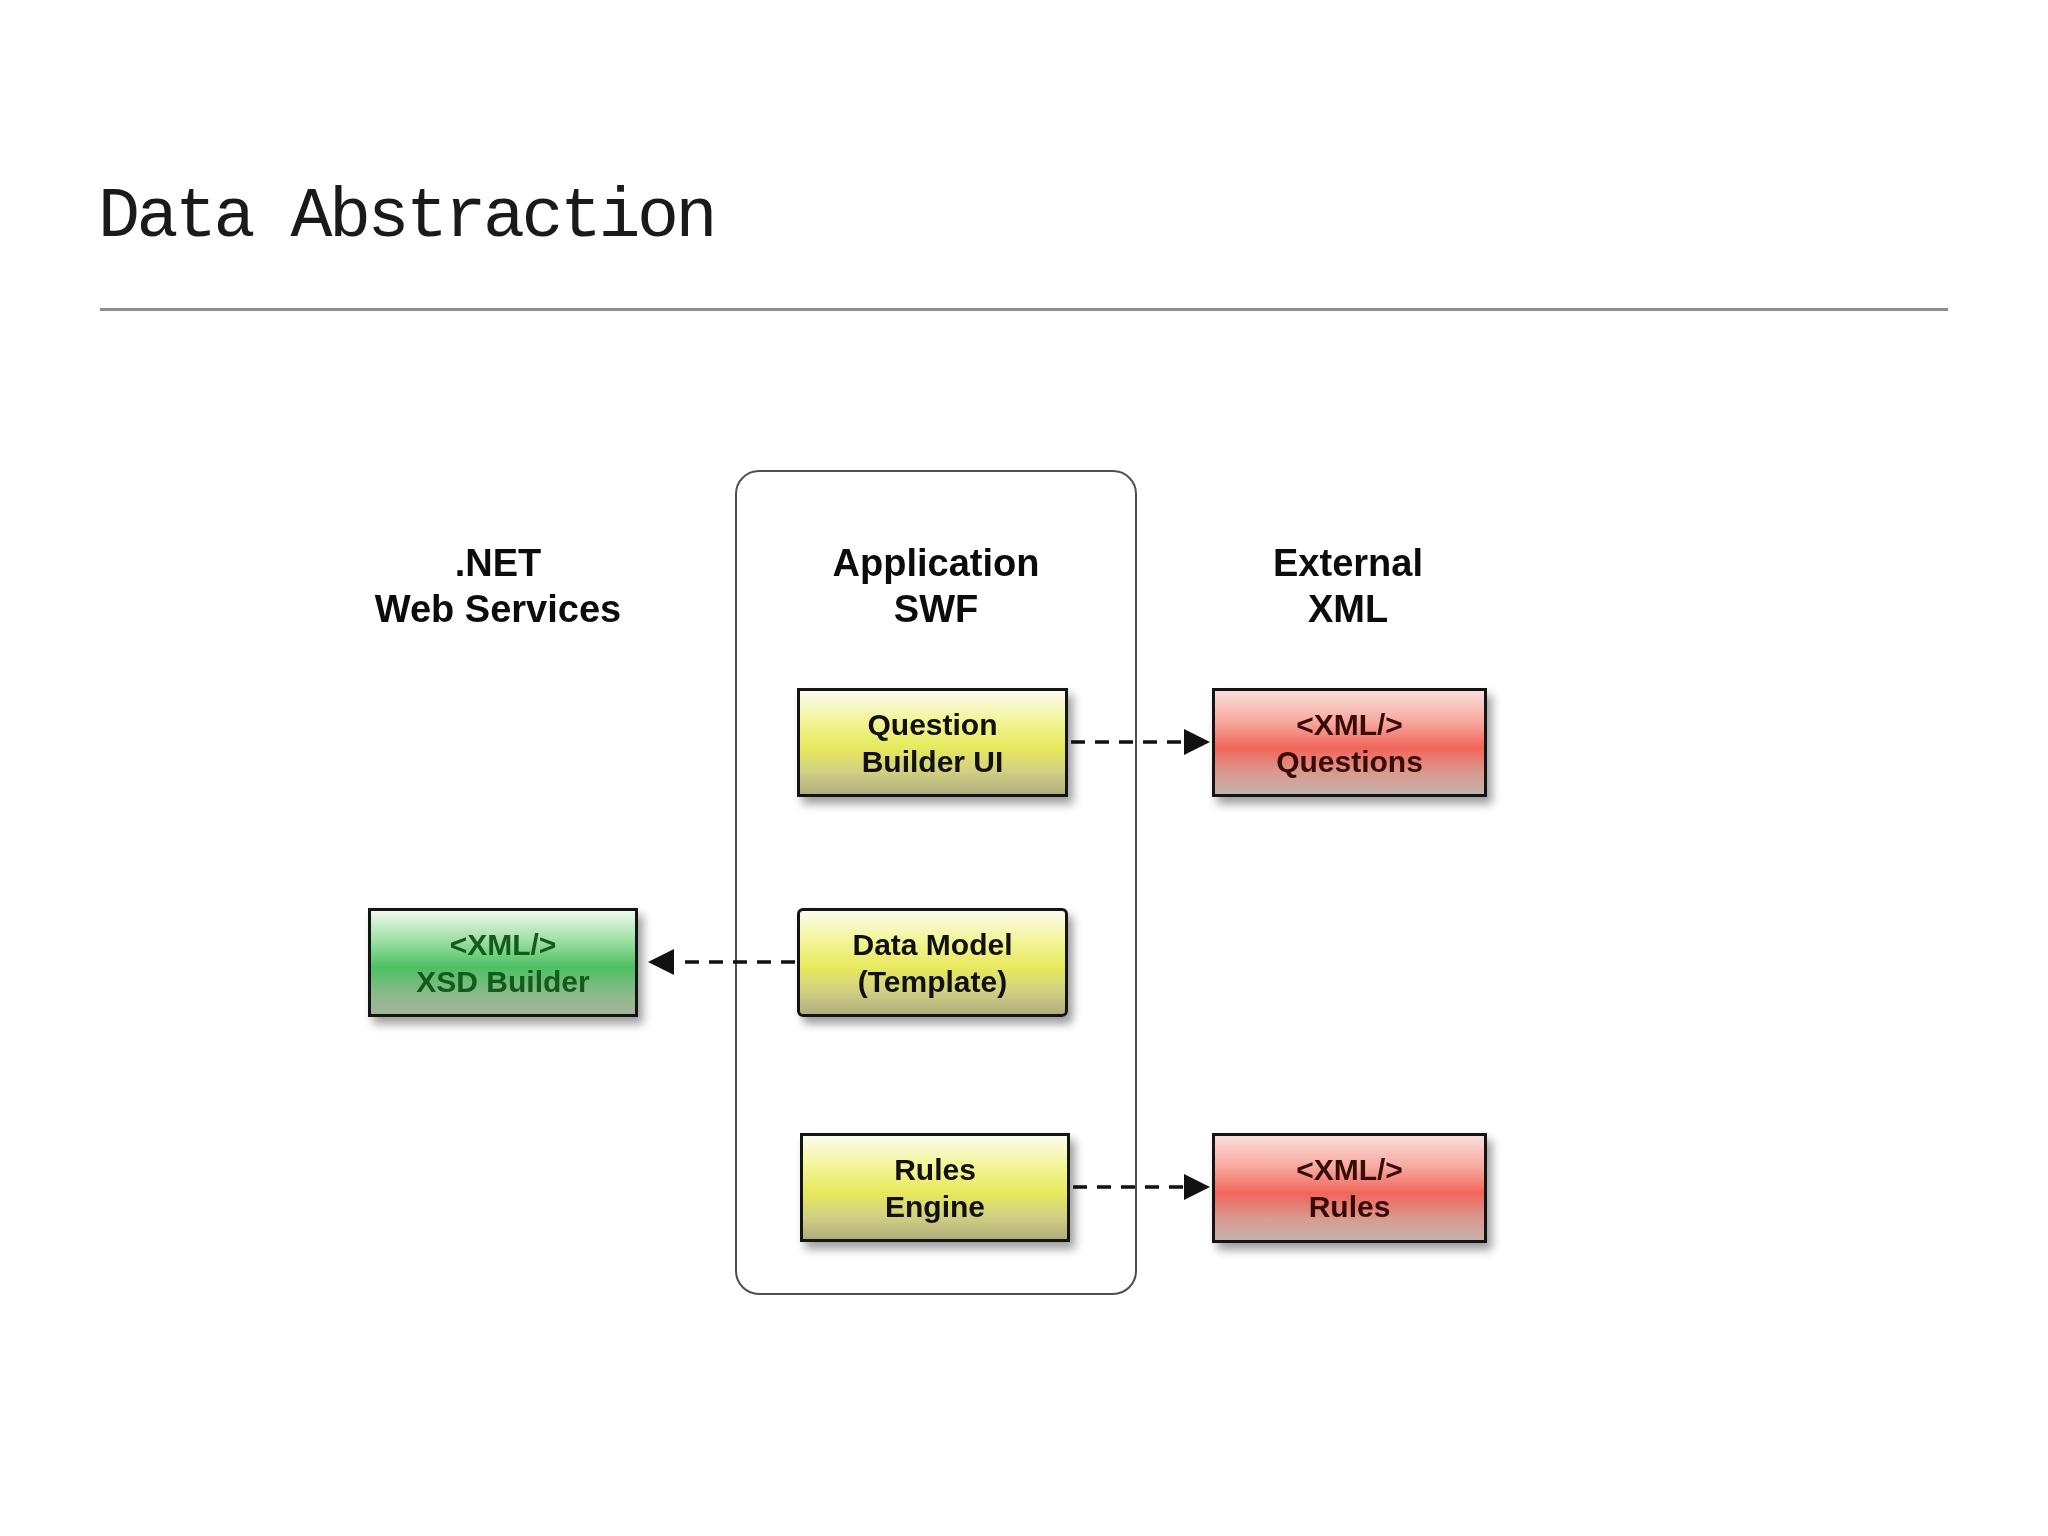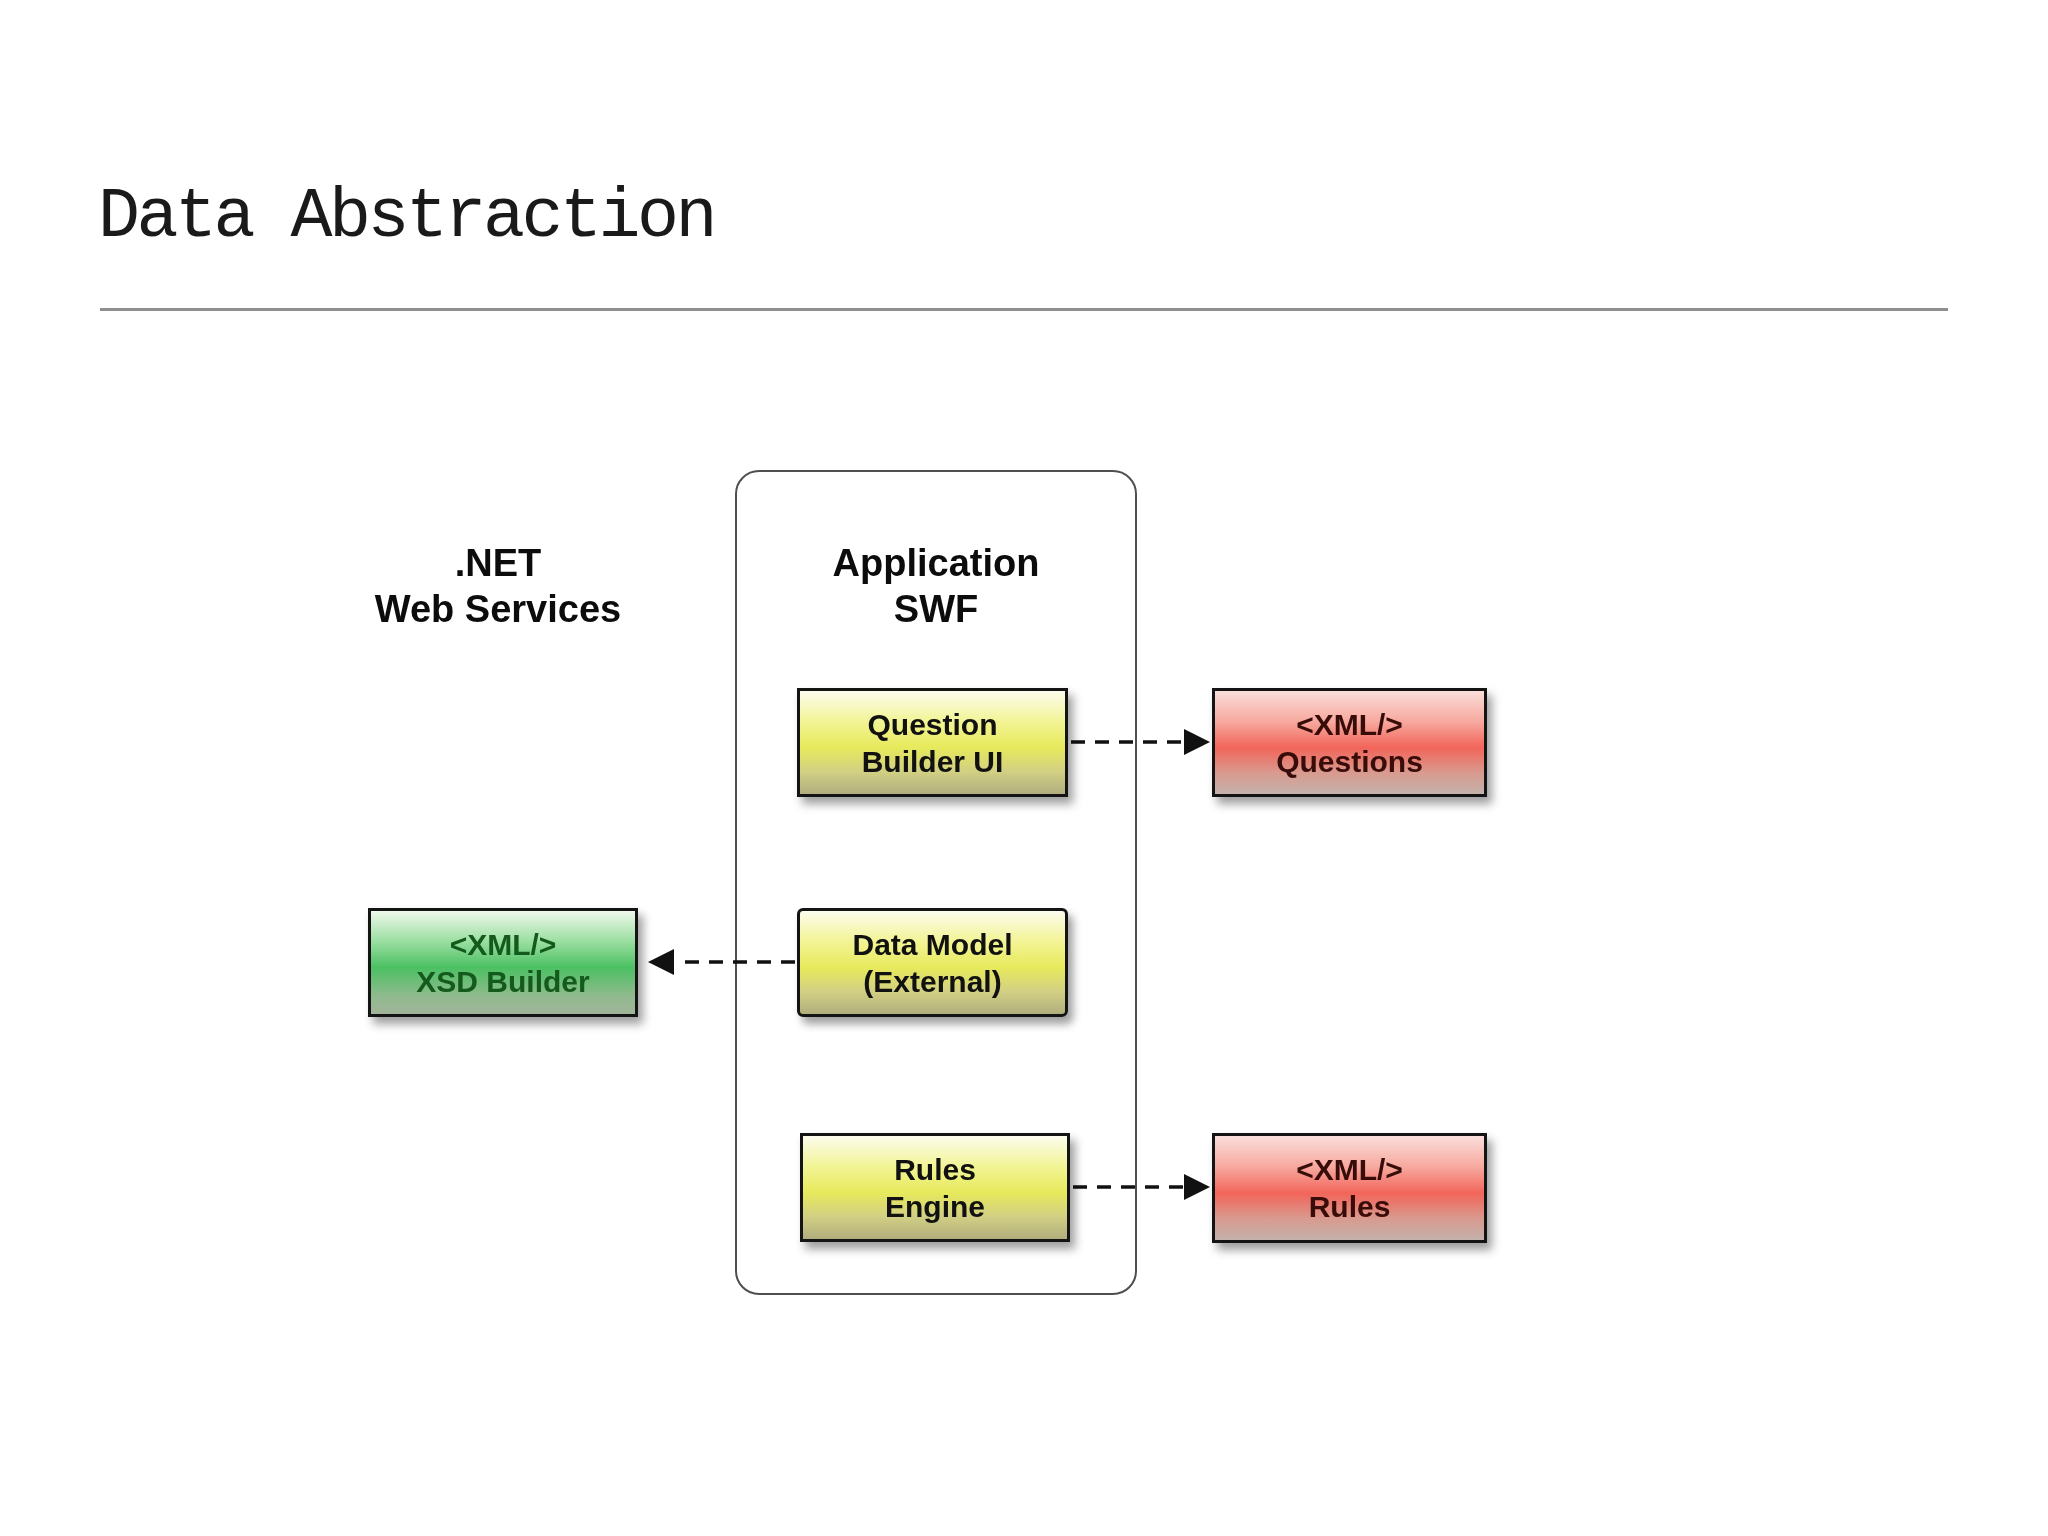--- a/index.html
+++ b/index.html
@@ -117,20 +117,24 @@
   <div class="swf-container"></div>
 
   <div class="col-header swf">
     <span>Application</span><br>
     <span>SWF</span>
   </div>
   <div class="col-header net">
     <span>.NET</span><br>
     <span>Web Services</span>
   </div>
+  <div class="col-header xml">
+    <span>External</span><br>
+    <span>XML</span>
+  </div>
 
   <svg class="connector-layer" viewBox="0 0 2048 1536" xmlns="http://www.w3.org/2000/svg">
 
     <line x1="1071" y1="742" x2="1183" y2="742" stroke="#111111" stroke-width="3.4" stroke-dasharray="14 10"></line>
     <polygon points="1210,742 1184,729 1184,755" fill="#111111"></polygon>
 
     <line x1="795" y1="962" x2="676" y2="962" stroke="#111111" stroke-width="3.4" stroke-dasharray="14 10"></line>
     <polygon points="648,962 674,949 674,975" fill="#111111"></polygon>
 
     <line x1="1073" y1="1187" x2="1183" y2="1187" stroke="#111111" stroke-width="3.4" stroke-dasharray="14 10"></line>
@@ -147,21 +151,21 @@
     <span>Questions</span>
   </div>
 
   <div class="node node-green pos-xsd-template">
     <span>&lt;XML/&gt;</span>
     <span>XSD Builder</span>
   </div>
 
   <div class="node node-yellow pos-data-model">
     <span>Data Model</span>
-    <span>(External)</span>
+    <span>(Template)</span>
   </div>
 
   <div class="node node-yellow pos-rules-engine">
     <span>Rules</span>
     <span>Engine</span>
   </div>
 
   <div class="node node-red pos-xml-rules">
     <span>&lt;XML/&gt;</span>
     <span>Rules</span>

